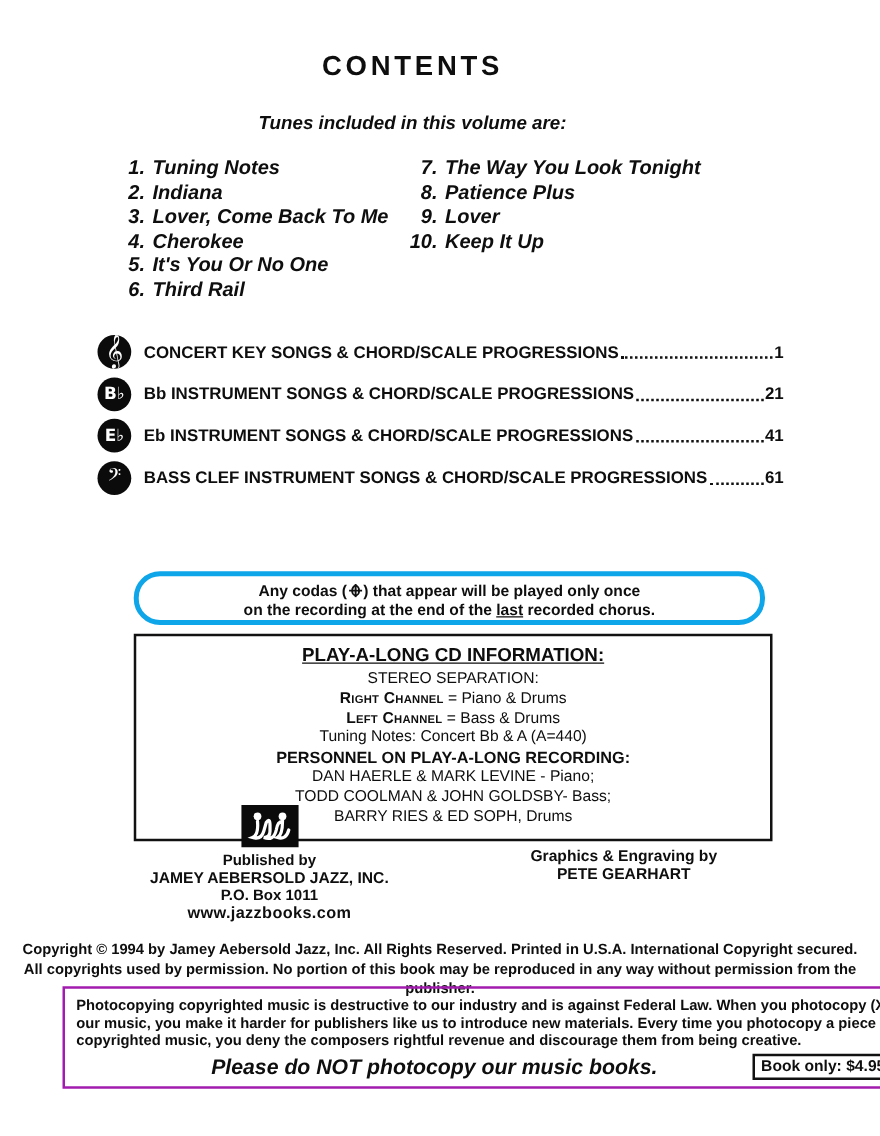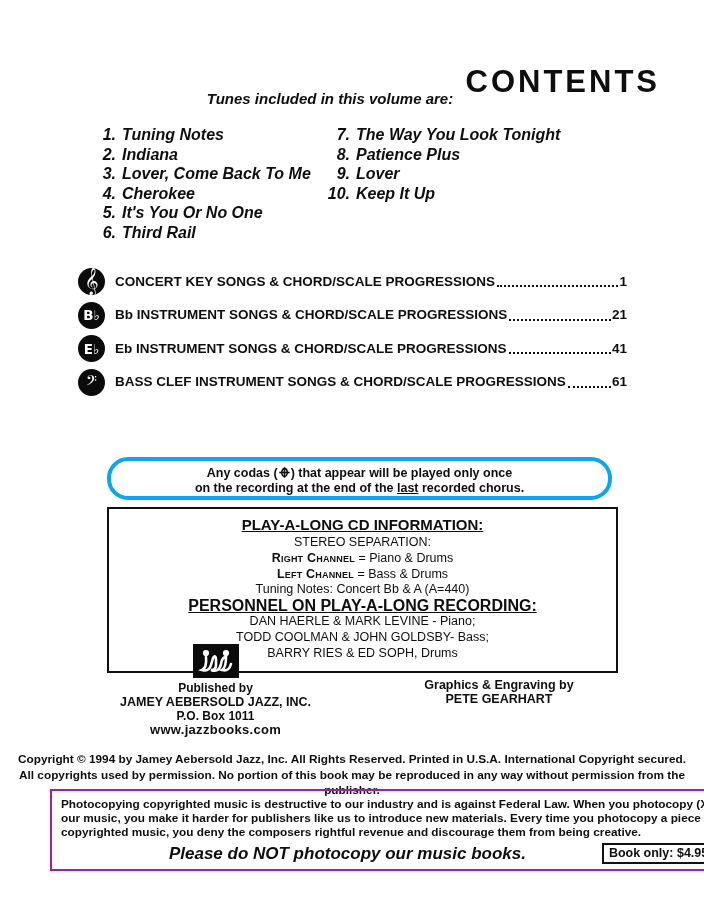--- a/index.html
+++ b/index.html
@@ -7,22 +7,22 @@
   body {
     width:704px; height:909px; position:relative;
     font-family:"Liberation Sans", sans-serif;
     color:#0e0e0e;
     -webkit-font-smoothing:antialiased;
   }
   .abs { position:absolute; }
 
   
   .title {
-    top:64px; left:0; width:660px; text-align:right;
-    font-size:31px; font-weight:bold; letter-spacing:3px;
+    top:40px; left:0; width:660px; text-align:center;
+    font-size:22px; font-weight:bold; letter-spacing:3px;
   }
   .subtitle {
     top:90px; left:0; width:660px; text-align:center;
     font-size:15px; font-weight:bold;font-style:italic;
   }
 
   
   .tunes { top:125px; left:88px; width:520px; display:flex; }
   .tcol { display:flex; flex-direction:column; }
   .tcol-left { width:236px; }
@@ -62,21 +62,21 @@
 
   
   .cd-box {
     top:507px; left:107px; width:511px;
     border:2.5px solid #111; text-align:center;
     padding:7px 4px 9px;
   }
   .cd-h { font-size:15px; font-weight:bold; text-decoration:underline; margin-bottom:2px; }
   .cd-line { font-size:12.5px; line-height:15.8px; }
   .chan-label { font-weight:bold; font-variant:small-caps; letter-spacing:.2px; }
-  .cd-h2 { font-size:16px; font-weight:bold; text-decoration:underline; line-height:16px; }
+  .cd-h2 { font-size:13px; font-weight:bold; line-height:16px; }
 
   
   .publisher { top:644px; left:118px; width:195px; text-align:center; }
   .pub-logo { display:block; margin:0 auto 4px; }
   .pub-line { font-size:12px; font-weight:bold; line-height:13.8px; }
   .pub-name { font-size:12.5px; }
   .pub-site { font-size:13px; letter-spacing:.3px; }
 
   
   .credits { top:679px; left:410px; width:178px; text-align:center;

